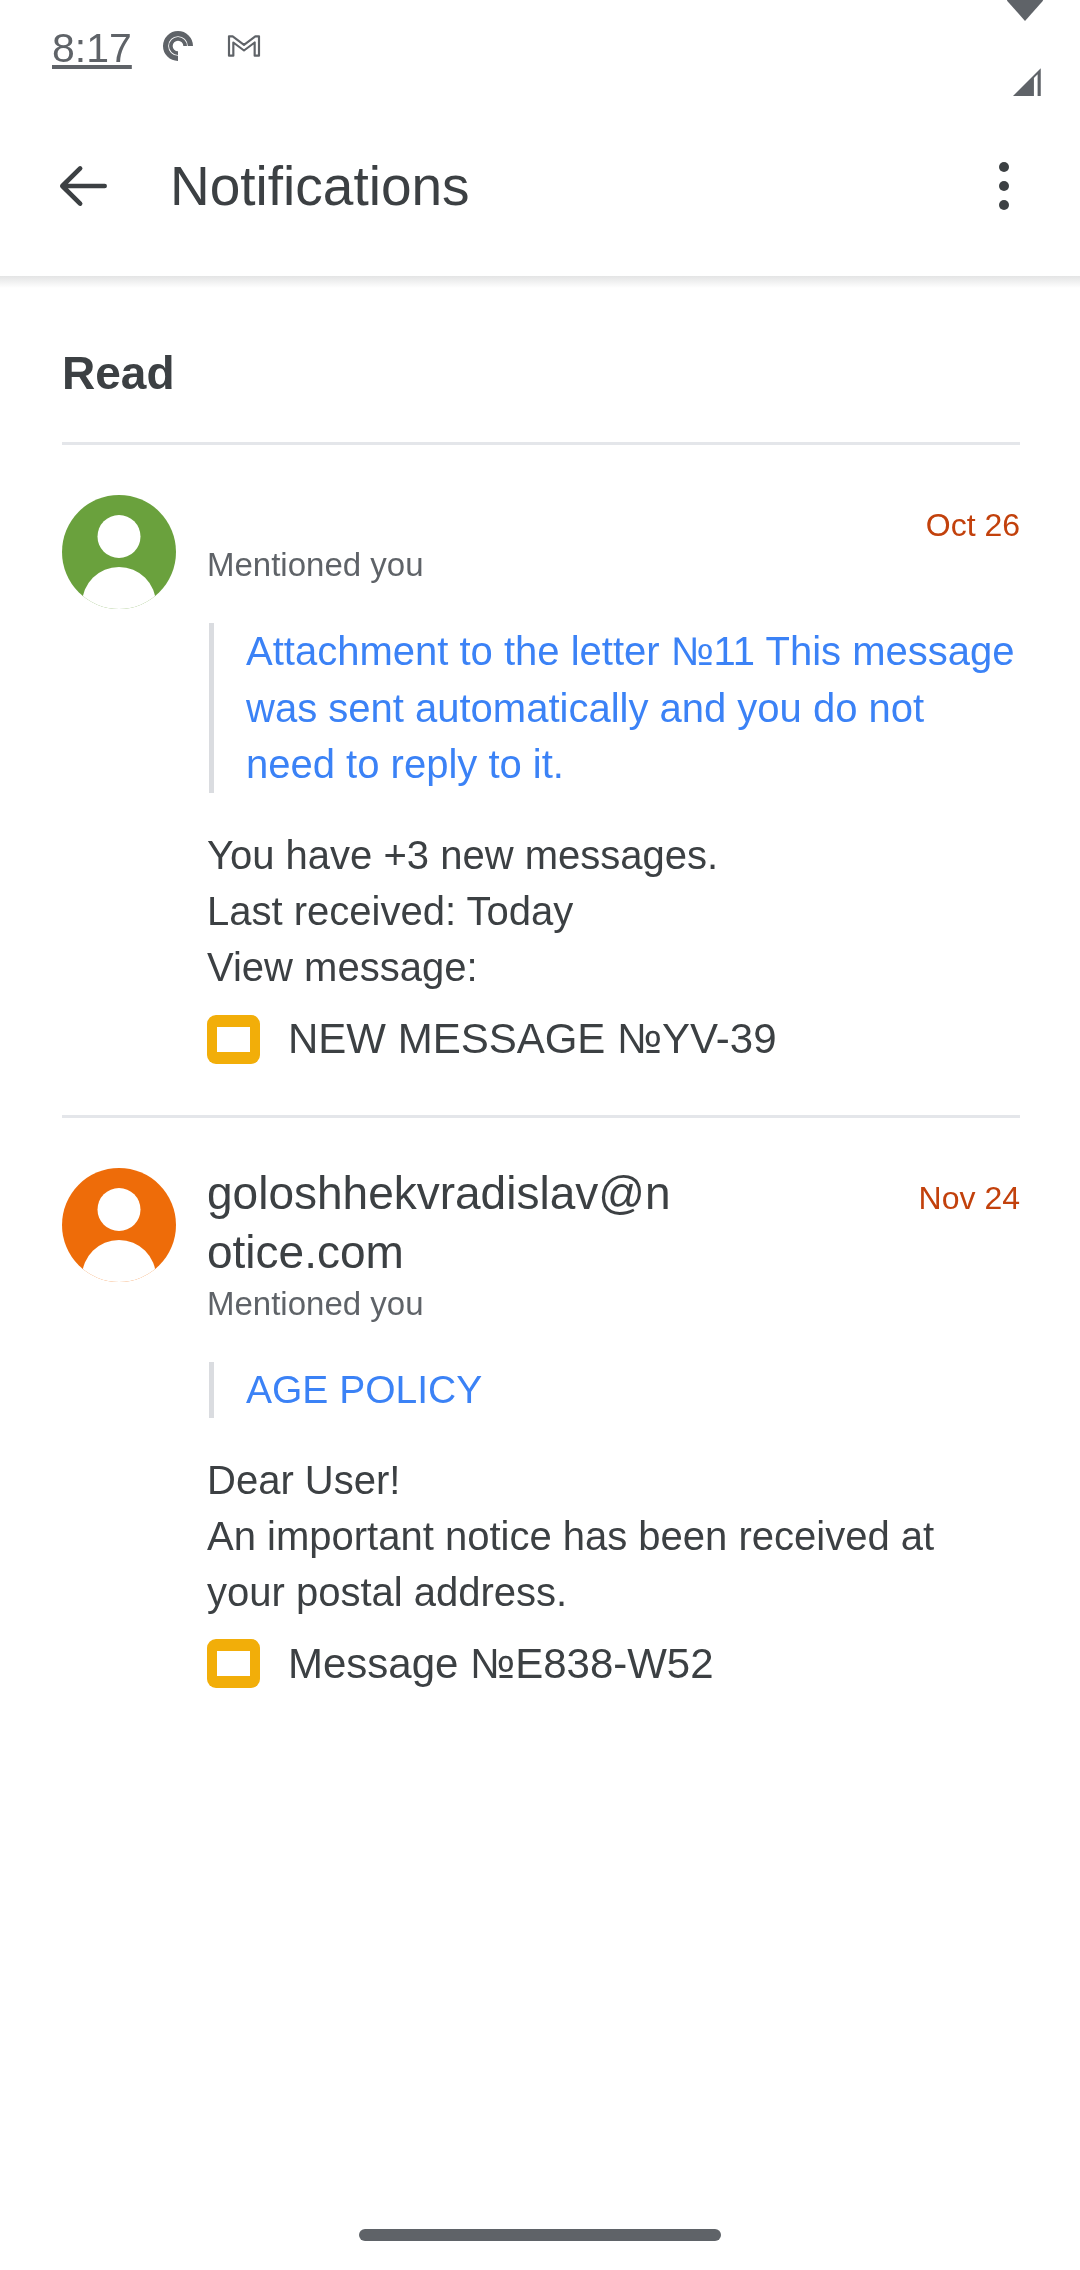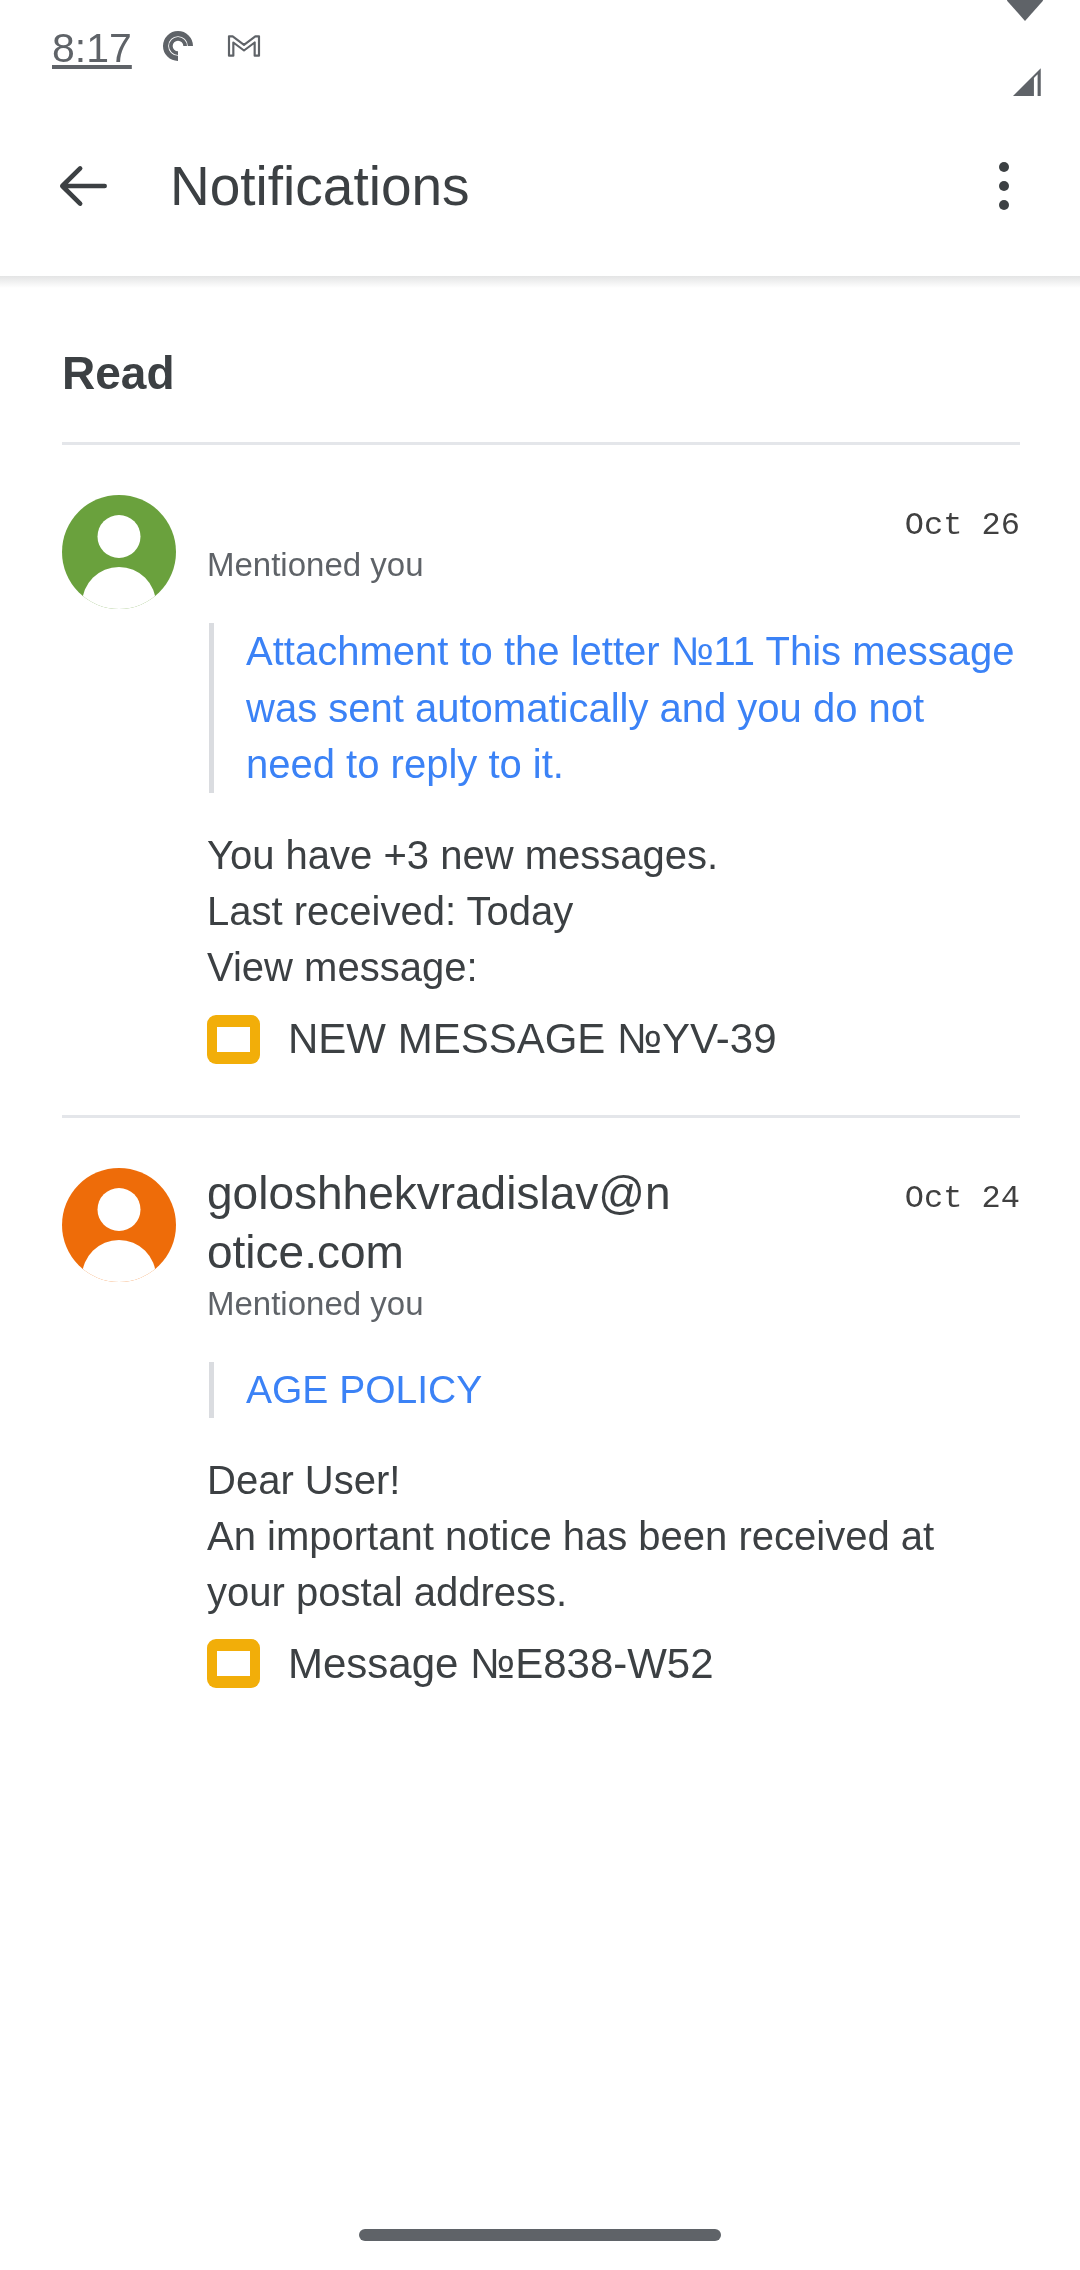--- a/index.html
+++ b/index.html
@@ -115,24 +115,23 @@
     display:flex; align-items:flex-start;
   }
   .sender {
     font-size:46px; color:#3c4043; line-height:1.30;
     font-weight:400; letter-spacing:0px;
     max-width:480px;
     word-break:break-all;
   }
   .date {
     margin-left:auto; flex:0 0 auto;
-    font-size:32px; color:#404040;
+    font-size:32px; color:#c2410c;
     padding-top:16px; padding-left:20px;
     white-space:nowrap;
-    font-family:Liberation Mono, monospace;
   }
   .subtitle {
     font-size:33px; color:#5f6368;
     line-height:1.3;
   }
 
   .quote {
     border-left:5px solid #dadce0;
     margin-top:36px; margin-left:2px;
     padding-left:32px;
@@ -288,21 +287,21 @@
     <div class="row-divider"></div>
 
     <div class="notif">
       <div class="avatar" id="avatar-1" style="background: rgb(238, 108, 9);">
         <span class="av-head"></span>
         <span class="av-body"></span>
       </div>
       <div class="notif-body">
         <div class="notif-top">
           <div class="sender">goloshhekvradislav@notice.com</div>
-          <div class="date">Oct 24</div>
+          <div class="date">Nov 24</div>
         </div>
         <div class="subtitle">Mentioned you</div>
         <div class="quote compact">
           <p>AGE POLICY</p>
         </div>
         <div class="bodytext">Dear User!
 An important notice has been received at your postal address.</div>
         <div class="msgrow">
           <span class="msg-icon" id="msgicon-1" style="background: rgb(242, 174, 9);">
               <i></i>

